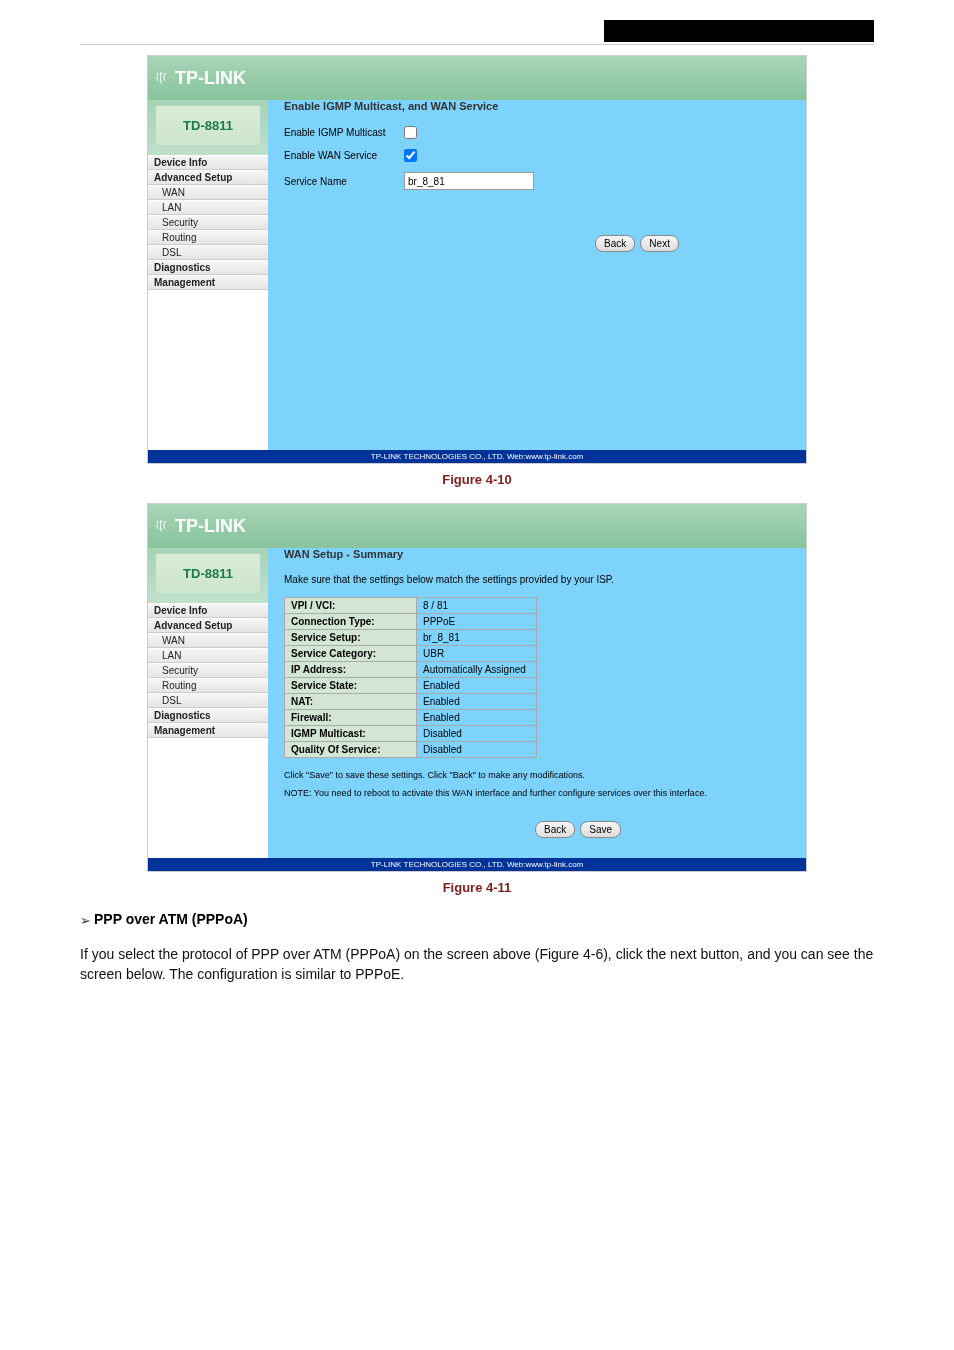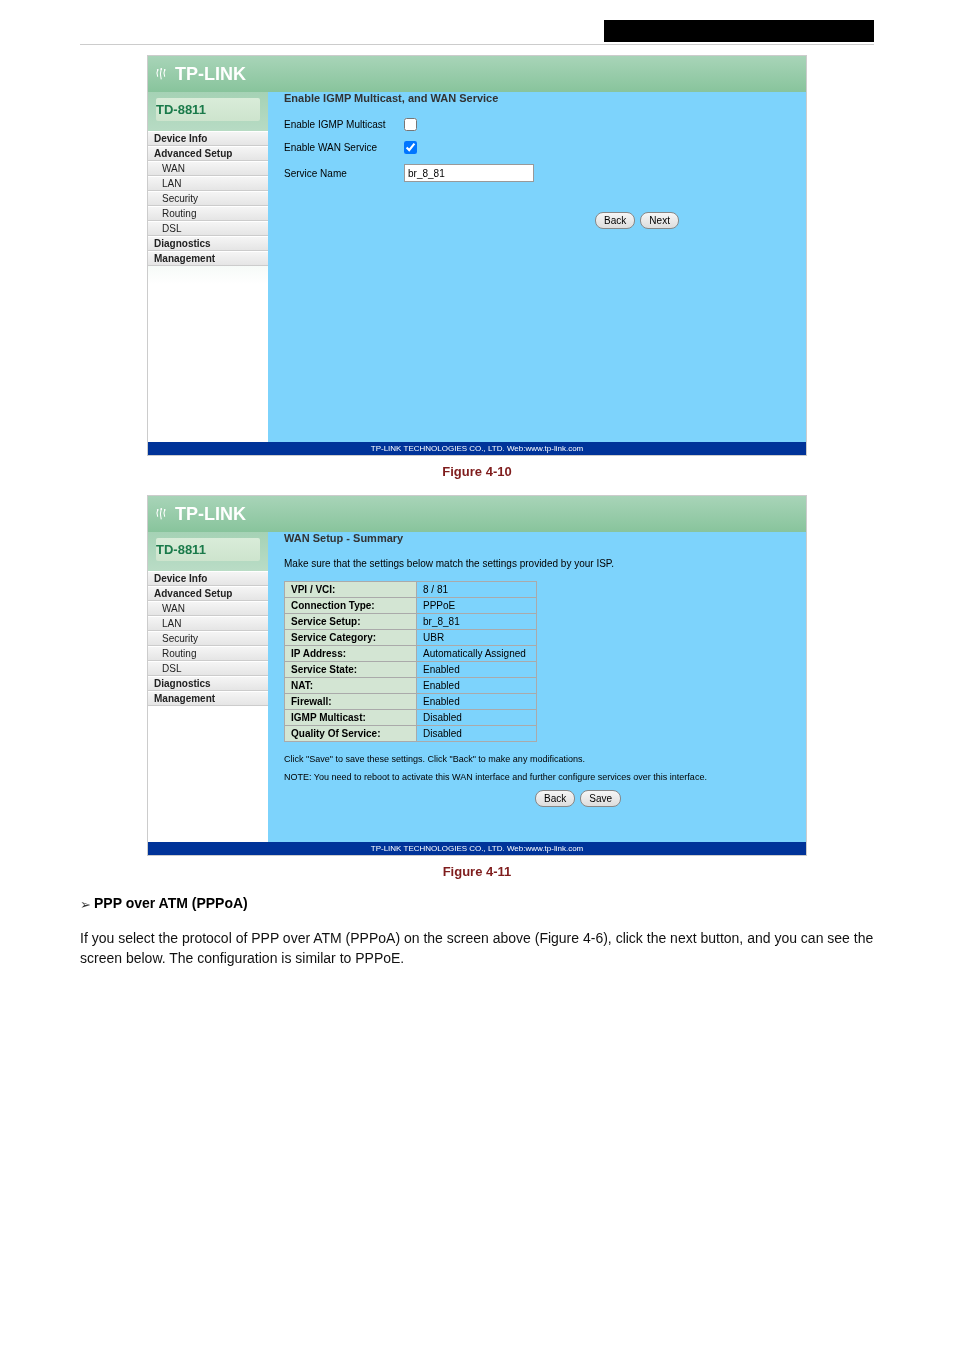--- a/index.html
+++ b/index.html
@@ -1,39 +1,39 @@
 <!DOCTYPE html>
 <html><head>
 <meta charset="utf-8">
 <style>
   * { margin: 0; padding: 0; box-sizing: border-box; }
   body { font-family: Arial, sans-serif; background: #fff; width: 954px; font-size: 11px; }
   .page { padding: 20px 80px; }
   .top-line { border-bottom: 1px solid #ccc; margin-bottom: 10px; }
 
   .router-screenshot { border: 1px solid #ccc; margin: 10px auto 8px; width: 660px; background: #fff; }
-  .router-header { background: linear-gradient(to bottom, #a8d4b8, #88c49c); height: 36px; display: flex; align-items: center; padding-left: 6px; }
+  .router-header { background: linear-gradient(to bottom, #a8d4b8, #88c49c); height: 44px; display: flex; align-items: center; padding-left: 6px; }
   .logo-wrap { display: flex; align-items: flex-start; }
   .logo-icon { width: 18px; height: 14px; margin-top: 4px; margin-right: 3px; }
   .logo-text { color: #fff; font-weight: bold; font-size: 18px; letter-spacing: 0px; }
   .router-body { display: flex; min-height: 310px; }
   .router-body.tall { min-height: 350px; }
   .sidebar { width: 120px; background: linear-gradient(to bottom, #a5d2b5, #fff 55%); padding: 0; }
-  .model-box { background: linear-gradient(to bottom, #d9ecd9, #cde4cd); margin: 6px 8px 10px; padding: 4px 0; text-align: left; color: #1a7a4a; font-weight: bold; font-size: 13px; border-radius: 2px; }
+  .model-box { background: linear-gradient(to bottom, #d9ecd9, #cde4cd); margin: 6px 8px 10px; padding: 12px 0; text-align: center; color: #1a7a4a; font-weight: bold; font-size: 13px; border-radius: 2px; }
   .nav-item { background: linear-gradient(to bottom, #f5f5f5, #e5e5e5); padding: 1px 6px; font-size: 10px; font-weight: bold; color: #222; border-top: 1px solid #fff; border-bottom: 1px solid #ccc; cursor: pointer; }
   .nav-sub { padding-left: 14px; font-weight: normal; }
   .content { flex: 1; padding: 0 16px; background: #7dd3fc; position: relative; }
   .content-title { font-size: 11px; font-weight: bold; color: #333; margin-bottom: 14px; }
   .content-sub { font-size: 10px; margin-bottom: 12px; }
   .form-row { display: flex; align-items: center; margin-bottom: 10px; font-size: 10px; }
   .form-label { width: 120px; }
   .txt-input { border: 1px solid #999; height: 18px; width: 130px; font-size: 10px; padding: 0 3px; }
   .chk { width: 13px; height: 13px; }
   .btn-row { text-align: center; margin-top: 30px; margin-left: 200px; }
-  .btn { background: linear-gradient(to bottom, #f6f6f6, #ddd); border: 1px solid #888; padding: 2px 8px; font-size: 10px; cursor: pointer; margin: 0 1px; border-radius: 8px; }
+  .btn { background: linear-gradient(to bottom, #f6f6f6, #ddd); border: 1px solid #888; padding: 2px 8px; font-size: 10px; cursor: pointer; margin: 15px 1px; border-radius: 8px; }
   .footer-bar { background: #003399; color: #fff; font-size: 8px; text-align: center; padding: 2px; }
 
   .summary-table { border-collapse: collapse; margin-bottom: 12px; }
   .summary-table td { border: 1px solid #aaa; font-size: 10px; padding: 2px 6px; }
   .summary-table td.k { background: #d3e5d3; font-weight: bold; width: 132px; }
   .summary-table td.v { width: 120px; }
   .summary-notes { font-size: 9px; margin-bottom: 8px; }
   .btn-row2 { margin-left: 250px; }
 
   .figure-label { text-align: center; font-size: 13px; margin: 4px 0 16px; font-weight: bold; color: #7f1d1d; }

